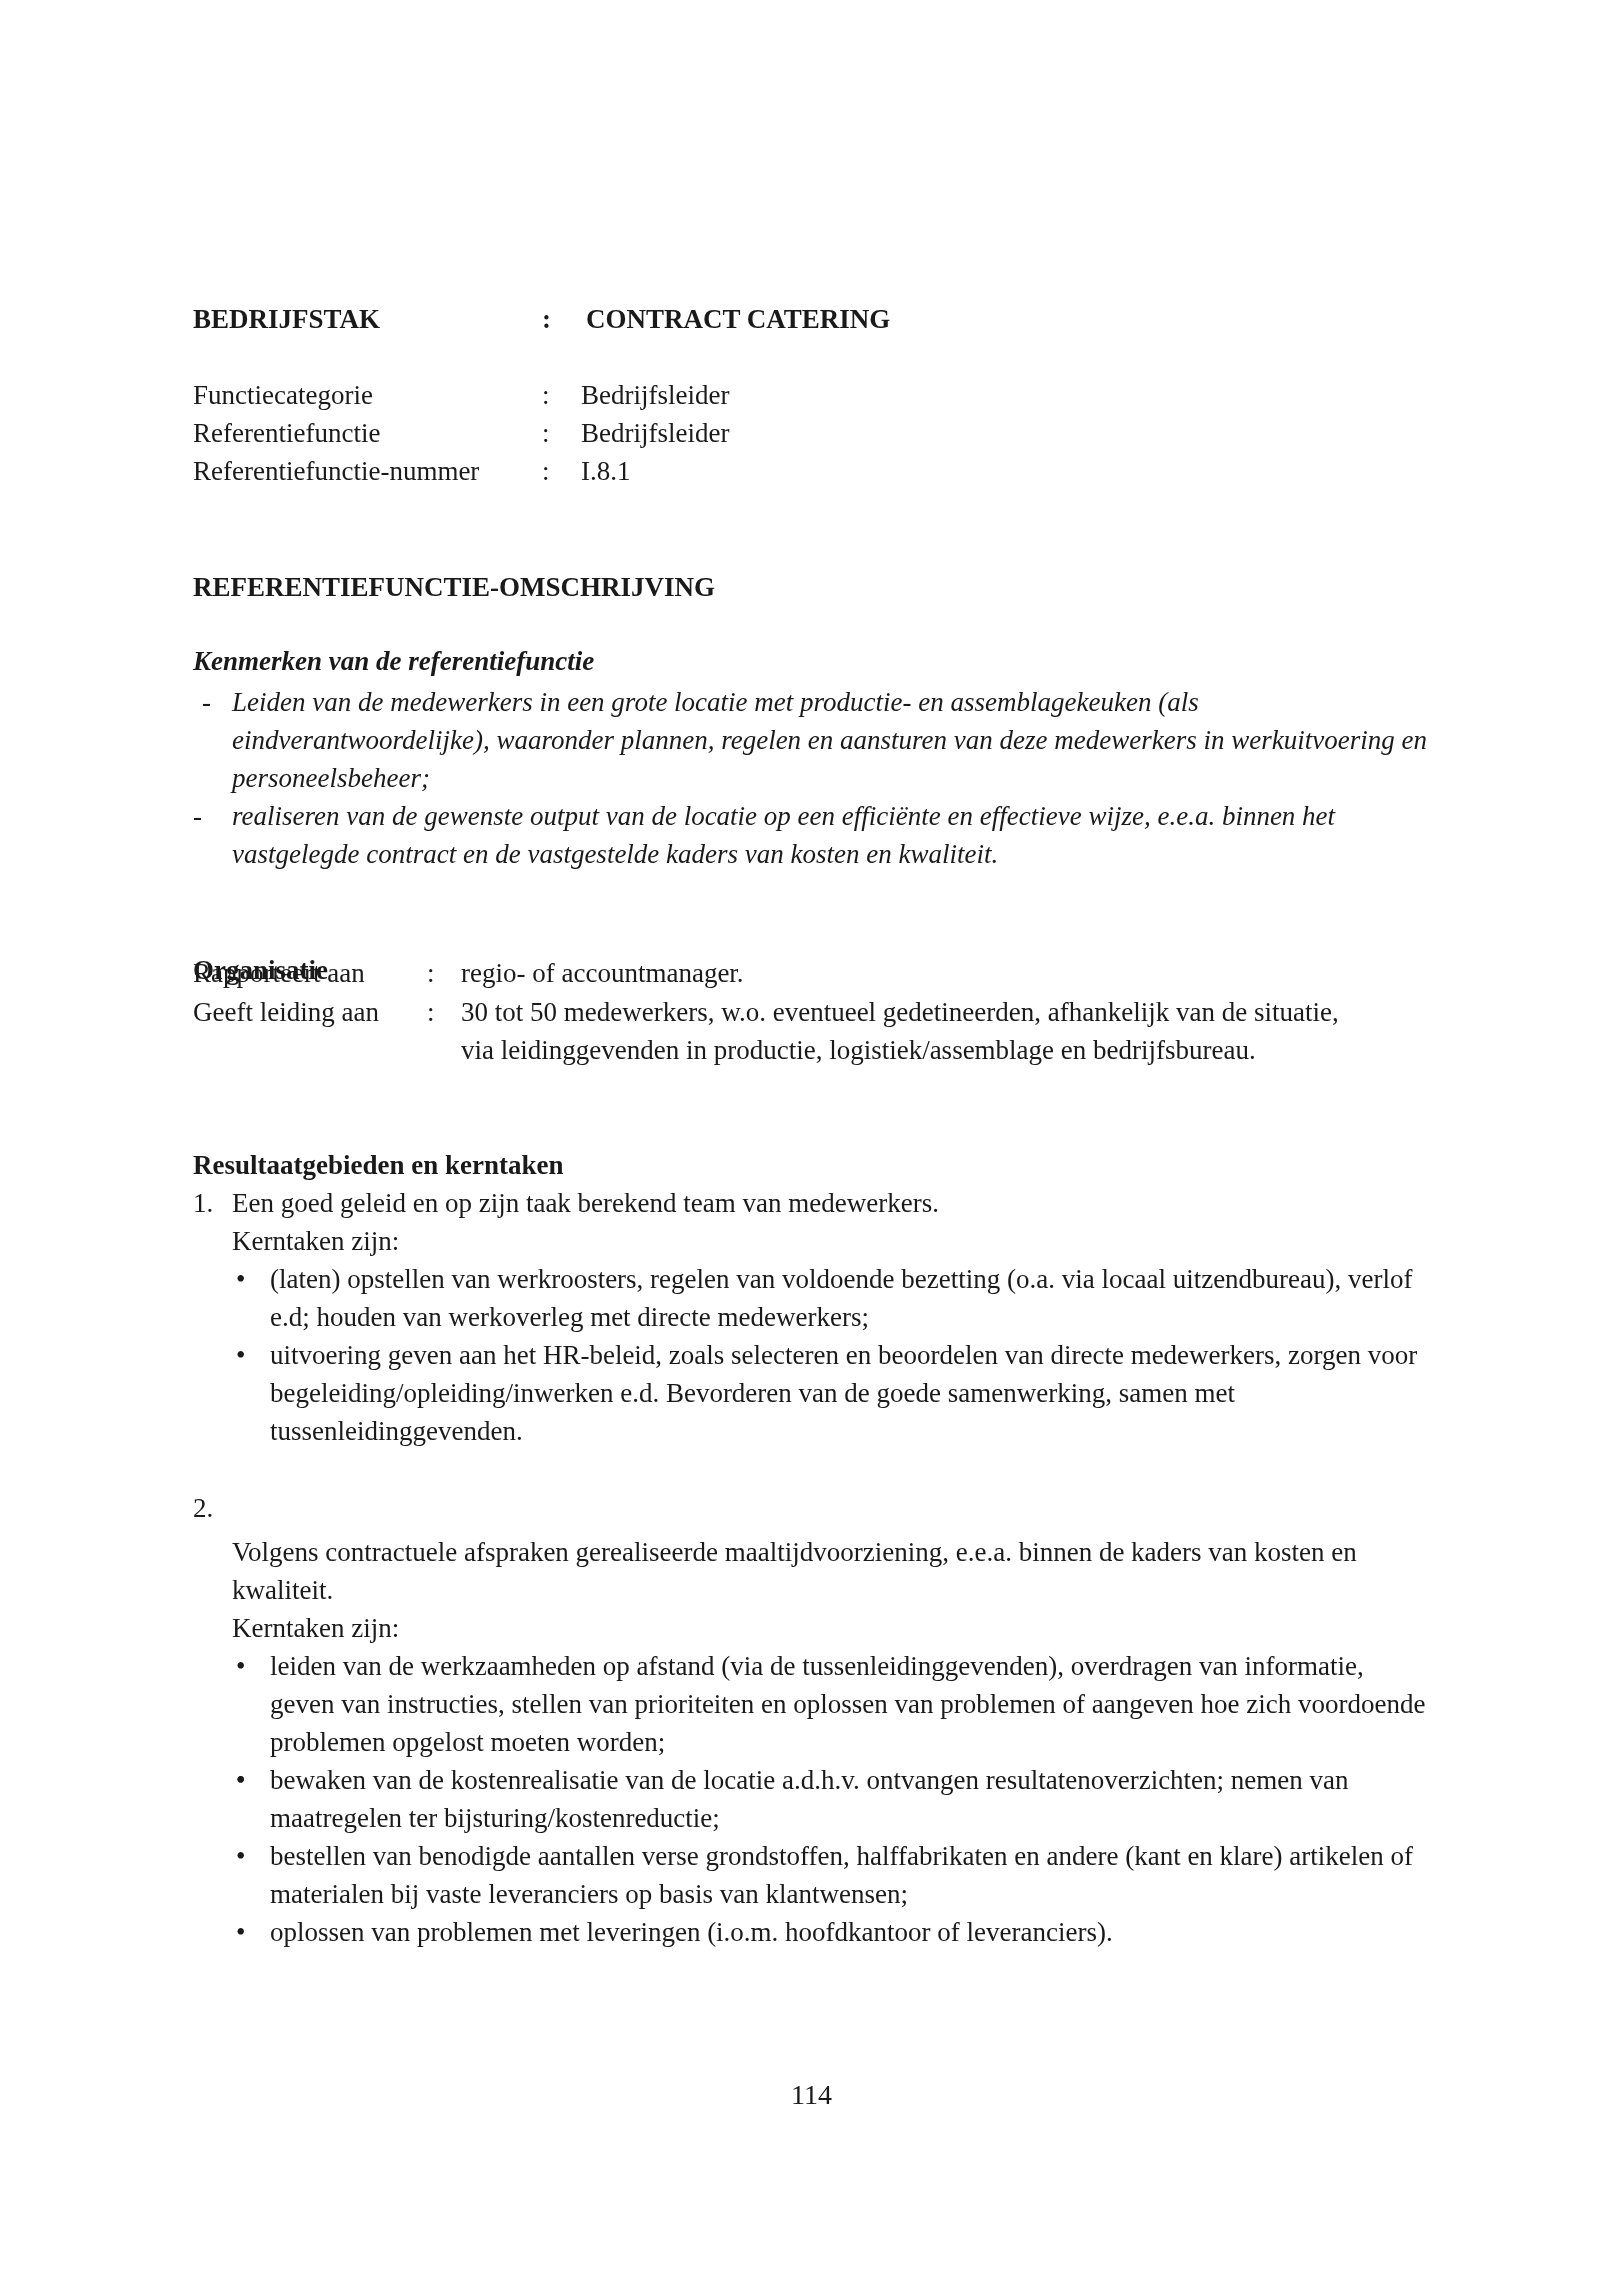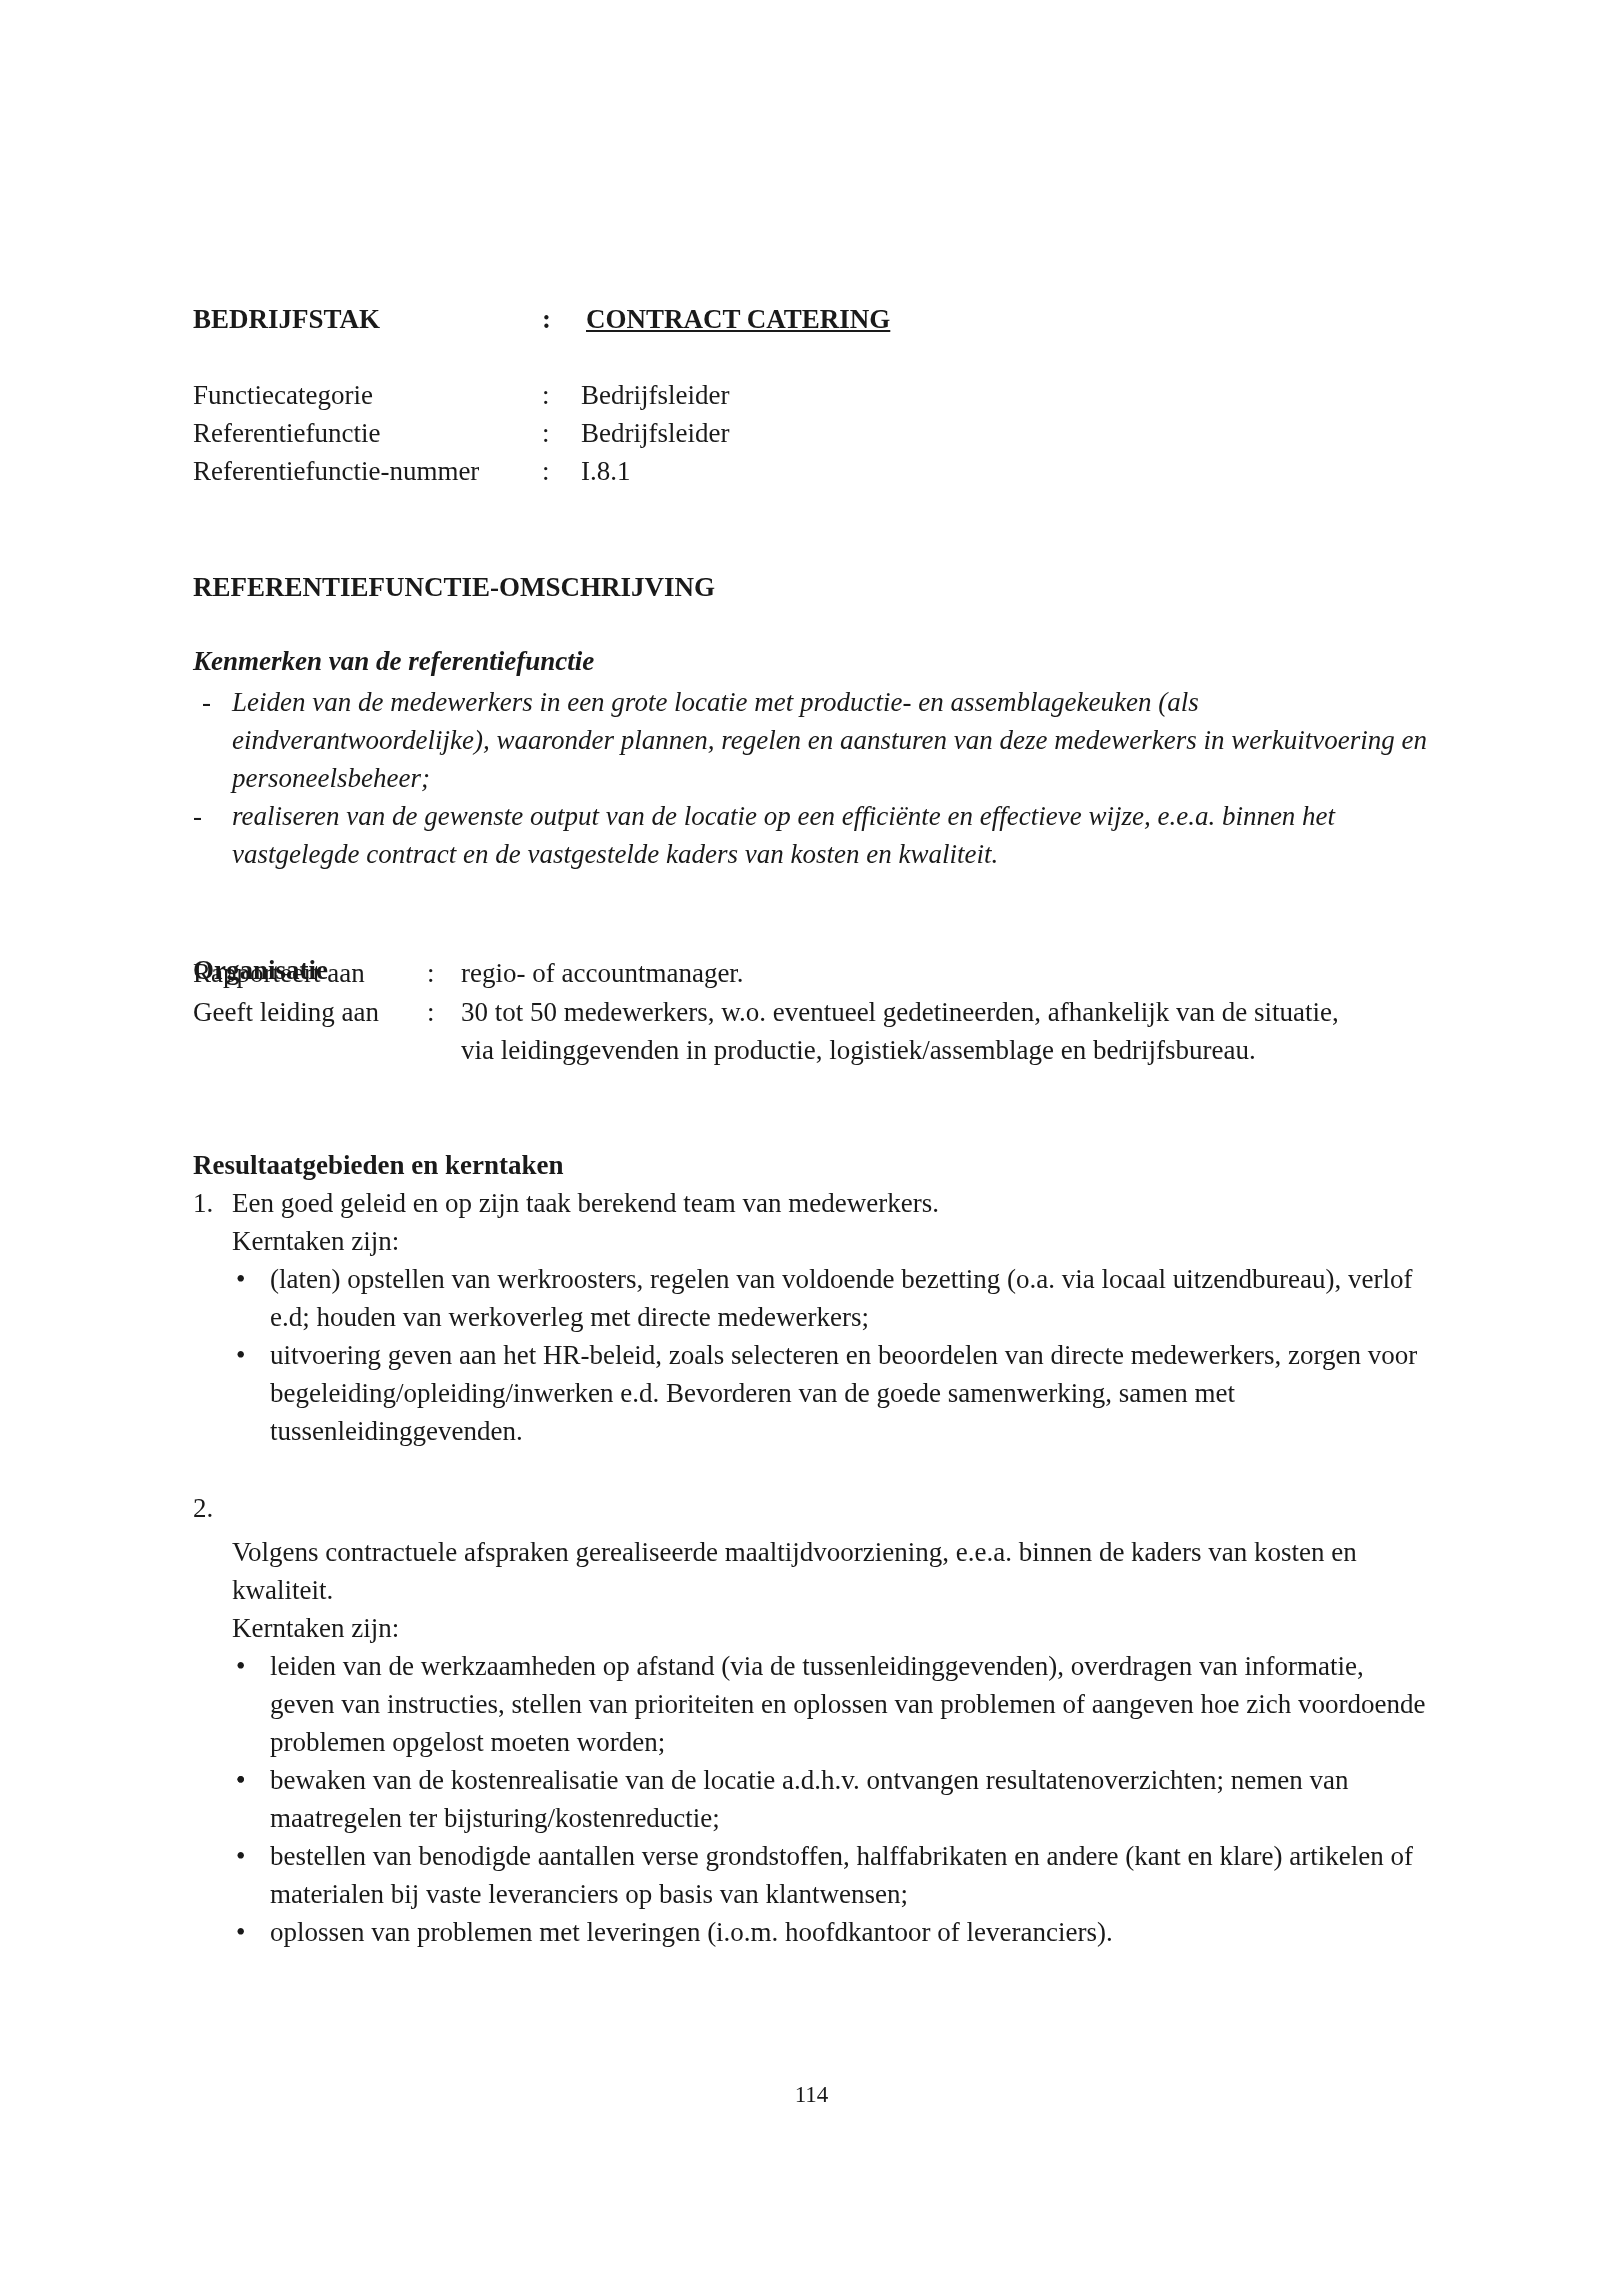--- a/index.html
+++ b/index.html
@@ -29,21 +29,21 @@
 
     
     .hdr-row {
       position: absolute;
       left: 0;
       white-space: nowrap;
     }
     .hdr-row .lbl { position: absolute; left: 0; }
     .hdr-row .col { position: absolute; left: 349px; }
     .hdr-row .val { position: absolute; left: 388px; }
-    .hdr-row.main .val { left: 393px; text-decoration: underline; }
+    .hdr-row.main .val { left: 393px; }
 
     
     .org-row { position: absolute; left: 0; white-space: nowrap; }
     .org-row .lbl { position: absolute; left: 0; }
     .org-row .col { position: absolute; left: 234px; }
     .org-row .val { position: absolute; left: 268px; width: 887px; white-space: normal; }
 
     
     .dash-list {
       position: absolute;
@@ -94,21 +94,21 @@
       position: absolute;
       left: 43px;
       top: 0;
     }
     .page-number {
       position: absolute;
       left: 0;
       width: 1623px;
       top: 2076px;
       text-align: center;
-      font-size: 23px;
+      font-size: 28px;
     }
   </style>
 </head>
 <body>
 
 <div class="page">
 
   <div class="hdr-row main bold" style="top:300px;">
     <span class="lbl">BEDRIJFSTAK</span>
     <span class="col">:</span>

